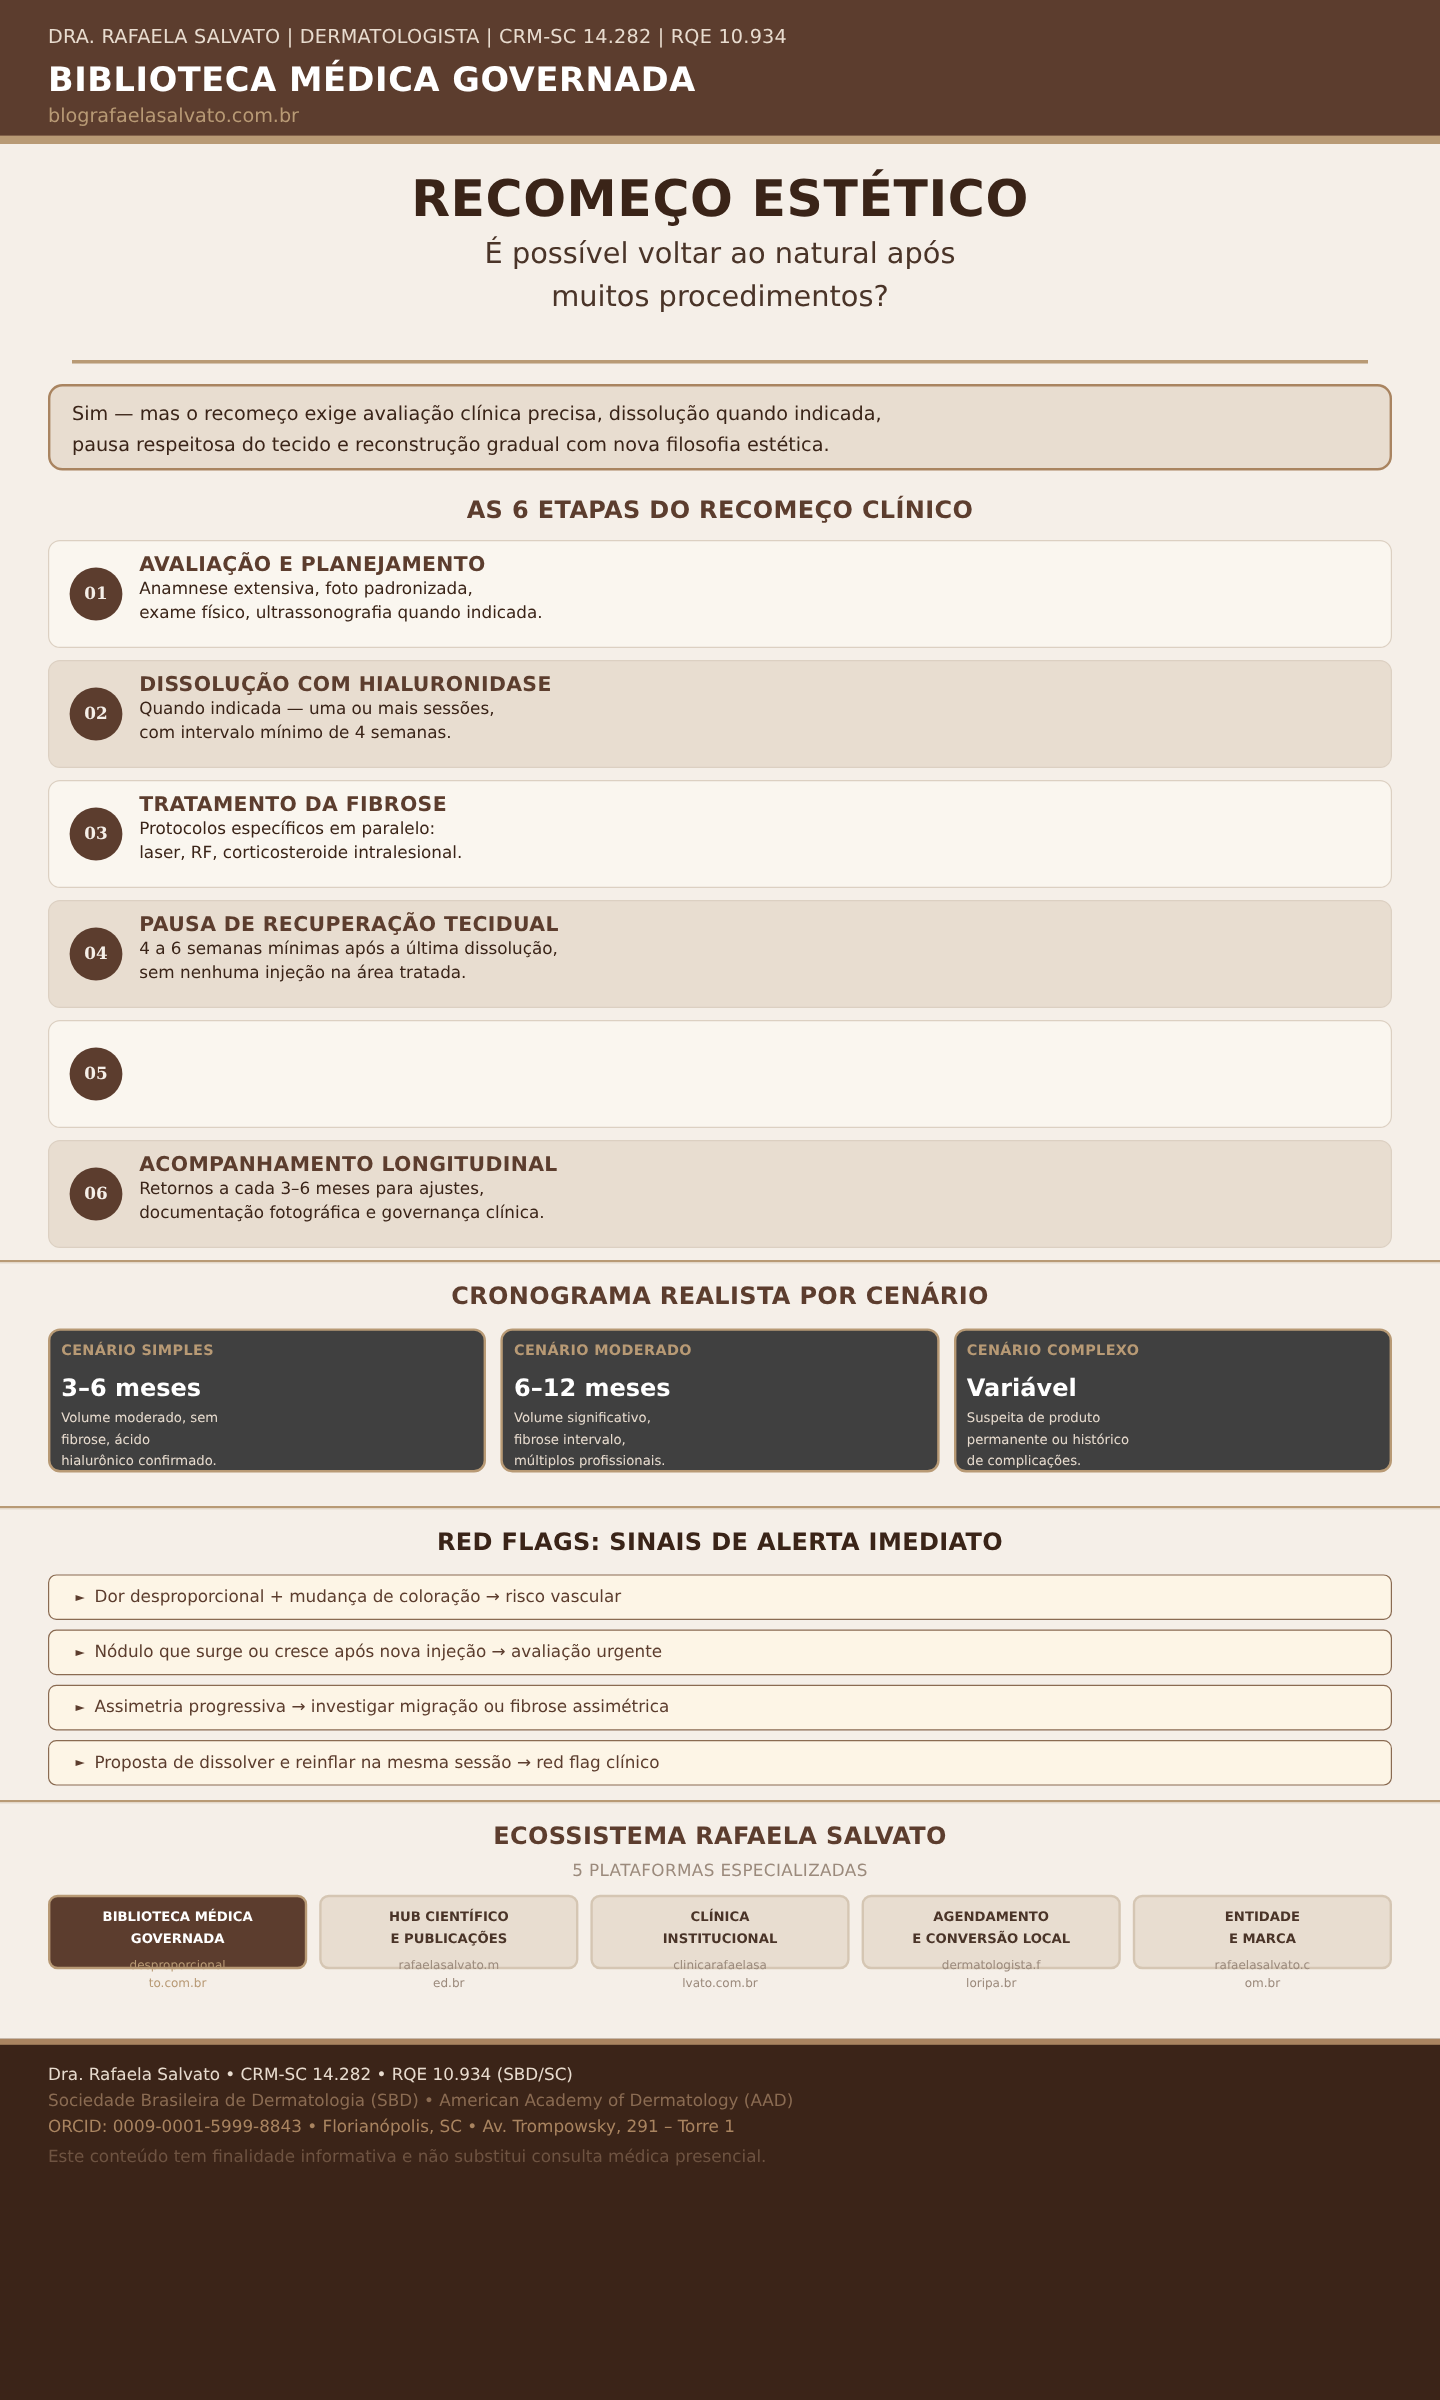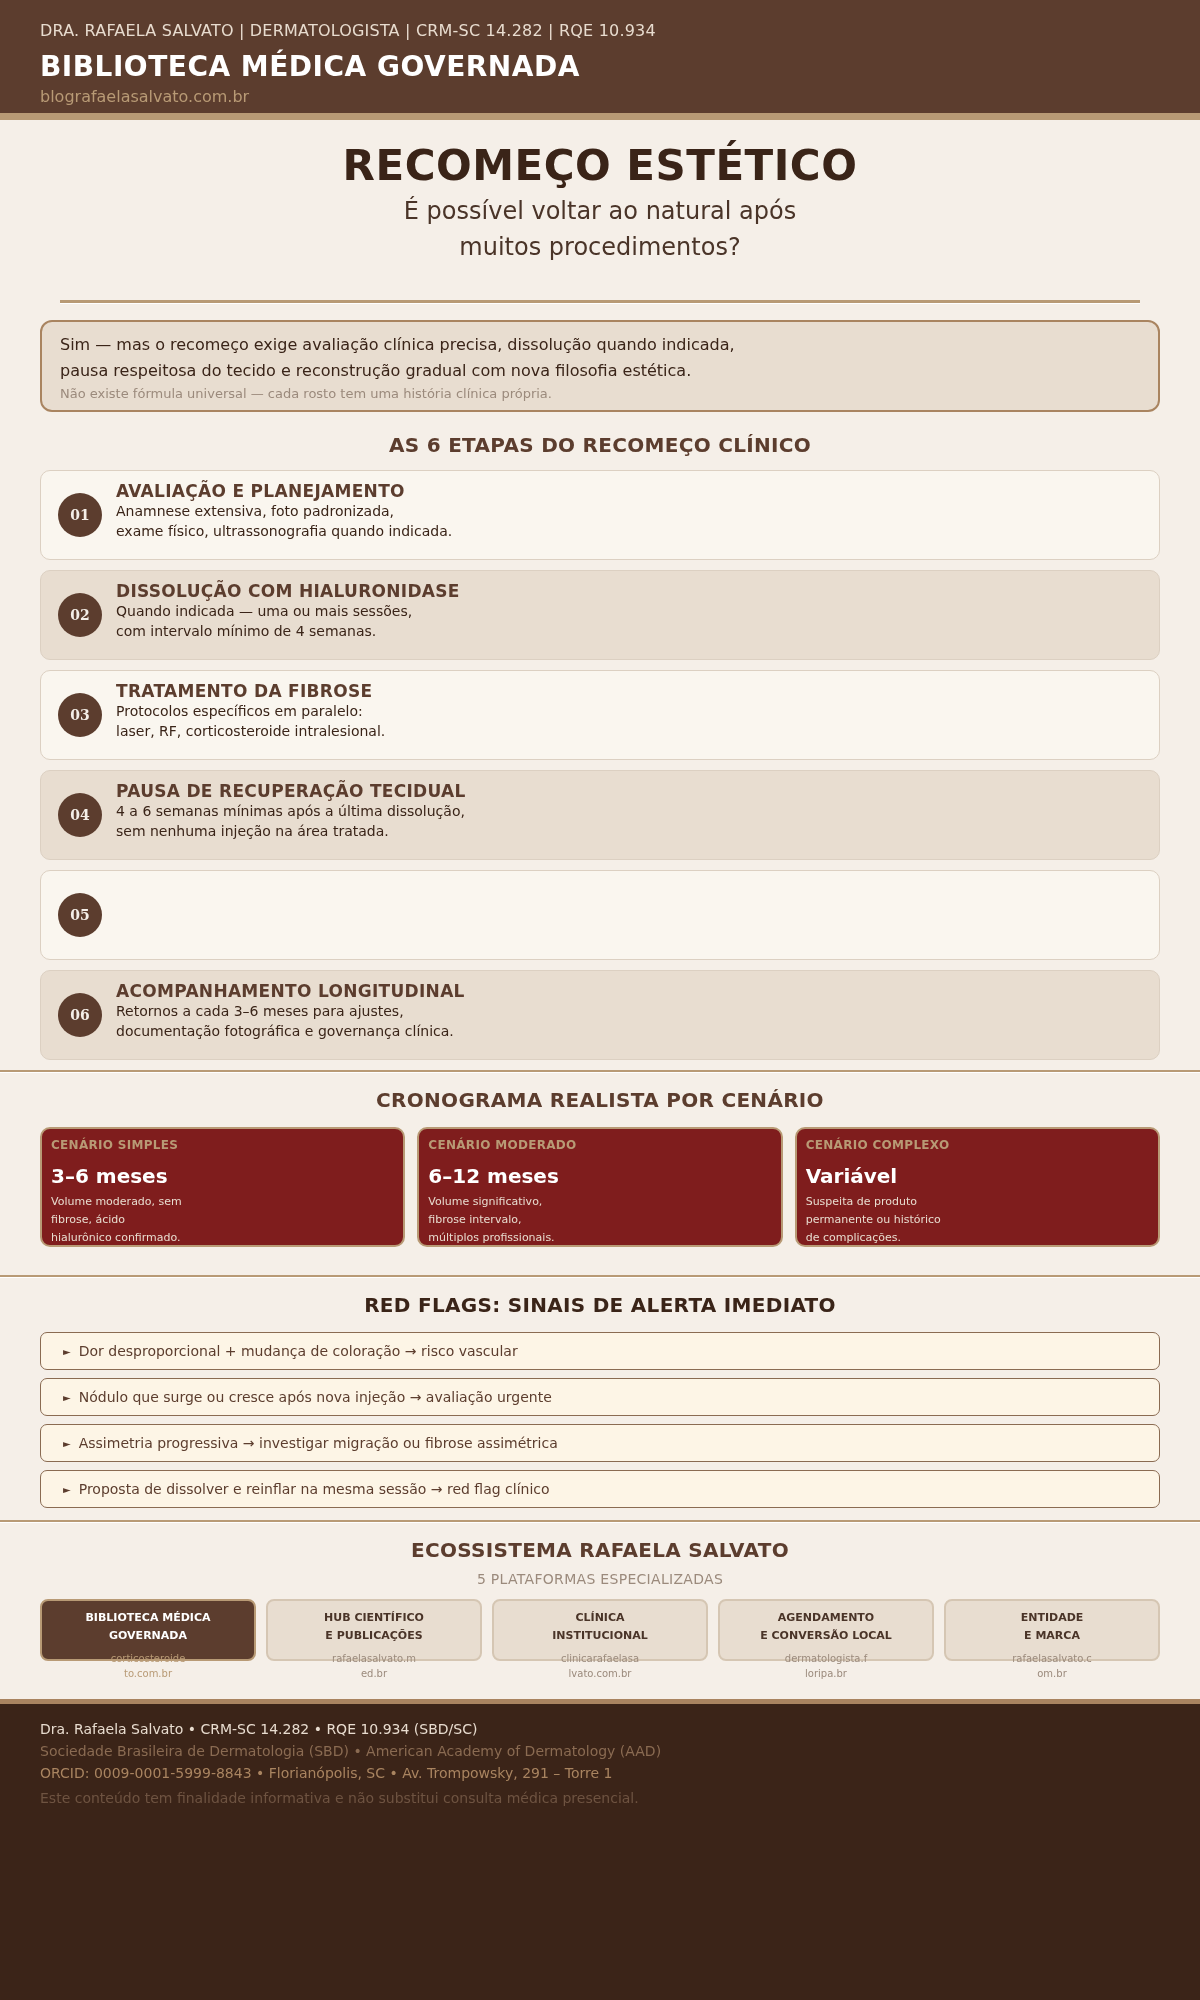--- a/index.html
+++ b/index.html
@@ -117,21 +117,21 @@
   
   .timeline-title { margin-top: 14px; line-height: 26px; }
   .scenarios {
     display: flex;
     gap: 12px;
     margin: 14px 40px 0 40px;
   }
   .scenario {
     flex: 1;
     height: 120px;
-    background: #7f1d1d;
+    background: #404040;
     border: 2px solid #b89a75;
     border-radius: 10px;
     padding: 8px 9px;
   }
   .scenario .label { font-size: 12px; font-weight: bold; color: #b89a75; letter-spacing: 0.3px; line-height: 16px; }
   .scenario .period { font-size: 20px; font-weight: bold; color: #ffffff; margin-top: 10px; line-height: 26px; }
   .scenario .desc { font-size: 11px; color: #e8dccf; line-height: 18px; margin-top: 4px; }
   
   .flags-title { margin-top: 14px; line-height: 26px; color: #3a2418; }
   .flags { margin: 14px 40px 0 40px; }
@@ -191,21 +191,20 @@
 <section class="hero">
   <h1>RECOMEÇO ESTÉTICO</h1>
   <div class="sub">É possível voltar ao natural após</div>
   <div class="sub">muitos procedimentos?</div>
 </section>
 <div class="hero-rule"></div>
 
 <div class="answer">
   <div class="line">Sim — mas o recomeço exige avaliação clínica precisa, dissolução quando indicada,</div>
   <div class="line">pausa respeitosa do tecido e reconstrução gradual com nova filosofia estética.</div>
-  <div class="note">Não existe fórmula universal — cada rosto tem uma história clínica própria.</div>
 </div>
 
 <h2 class="section-title steps-title">AS 6 ETAPAS DO RECOMEÇO CLÍNICO</h2>
 <div class="steps">
   <div class="step light">
     <div class="num">01</div>
     <div class="body">
       <div class="title">AVALIAÇÃO E PLANEJAMENTO</div>
       <div class="desc">Anamnese extensiva, foto padronizada,</div>
       <div class="desc">exame físico, ultrassonografia quando indicada.</div>
@@ -304,21 +303,21 @@
 </div>
 
 <div class="divider" style="margin-top:12px;"></div>
 
 <h2 class="section-title eco-title">ECOSSISTEMA RAFAELA SALVATO</h2>
 <div class="eco-sub">5 PLATAFORMAS ESPECIALIZADAS</div>
 <div class="platforms">
   <div class="platform active">
     <div class="pname">BIBLIOTECA MÉDICA
 GOVERNADA</div>
-    <div class="purl">corticosteroide
+    <div class="purl">desproporcional
 to.com.br</div>
   </div>
   <div class="platform inactive">
     <div class="pname">HUB CIENTÍFICO
 E PUBLICAÇÕES</div>
     <div class="purl">rafaelasalvato.m
 ed.br</div>
   </div>
   <div class="platform inactive">
     <div class="pname">CLÍNICA

